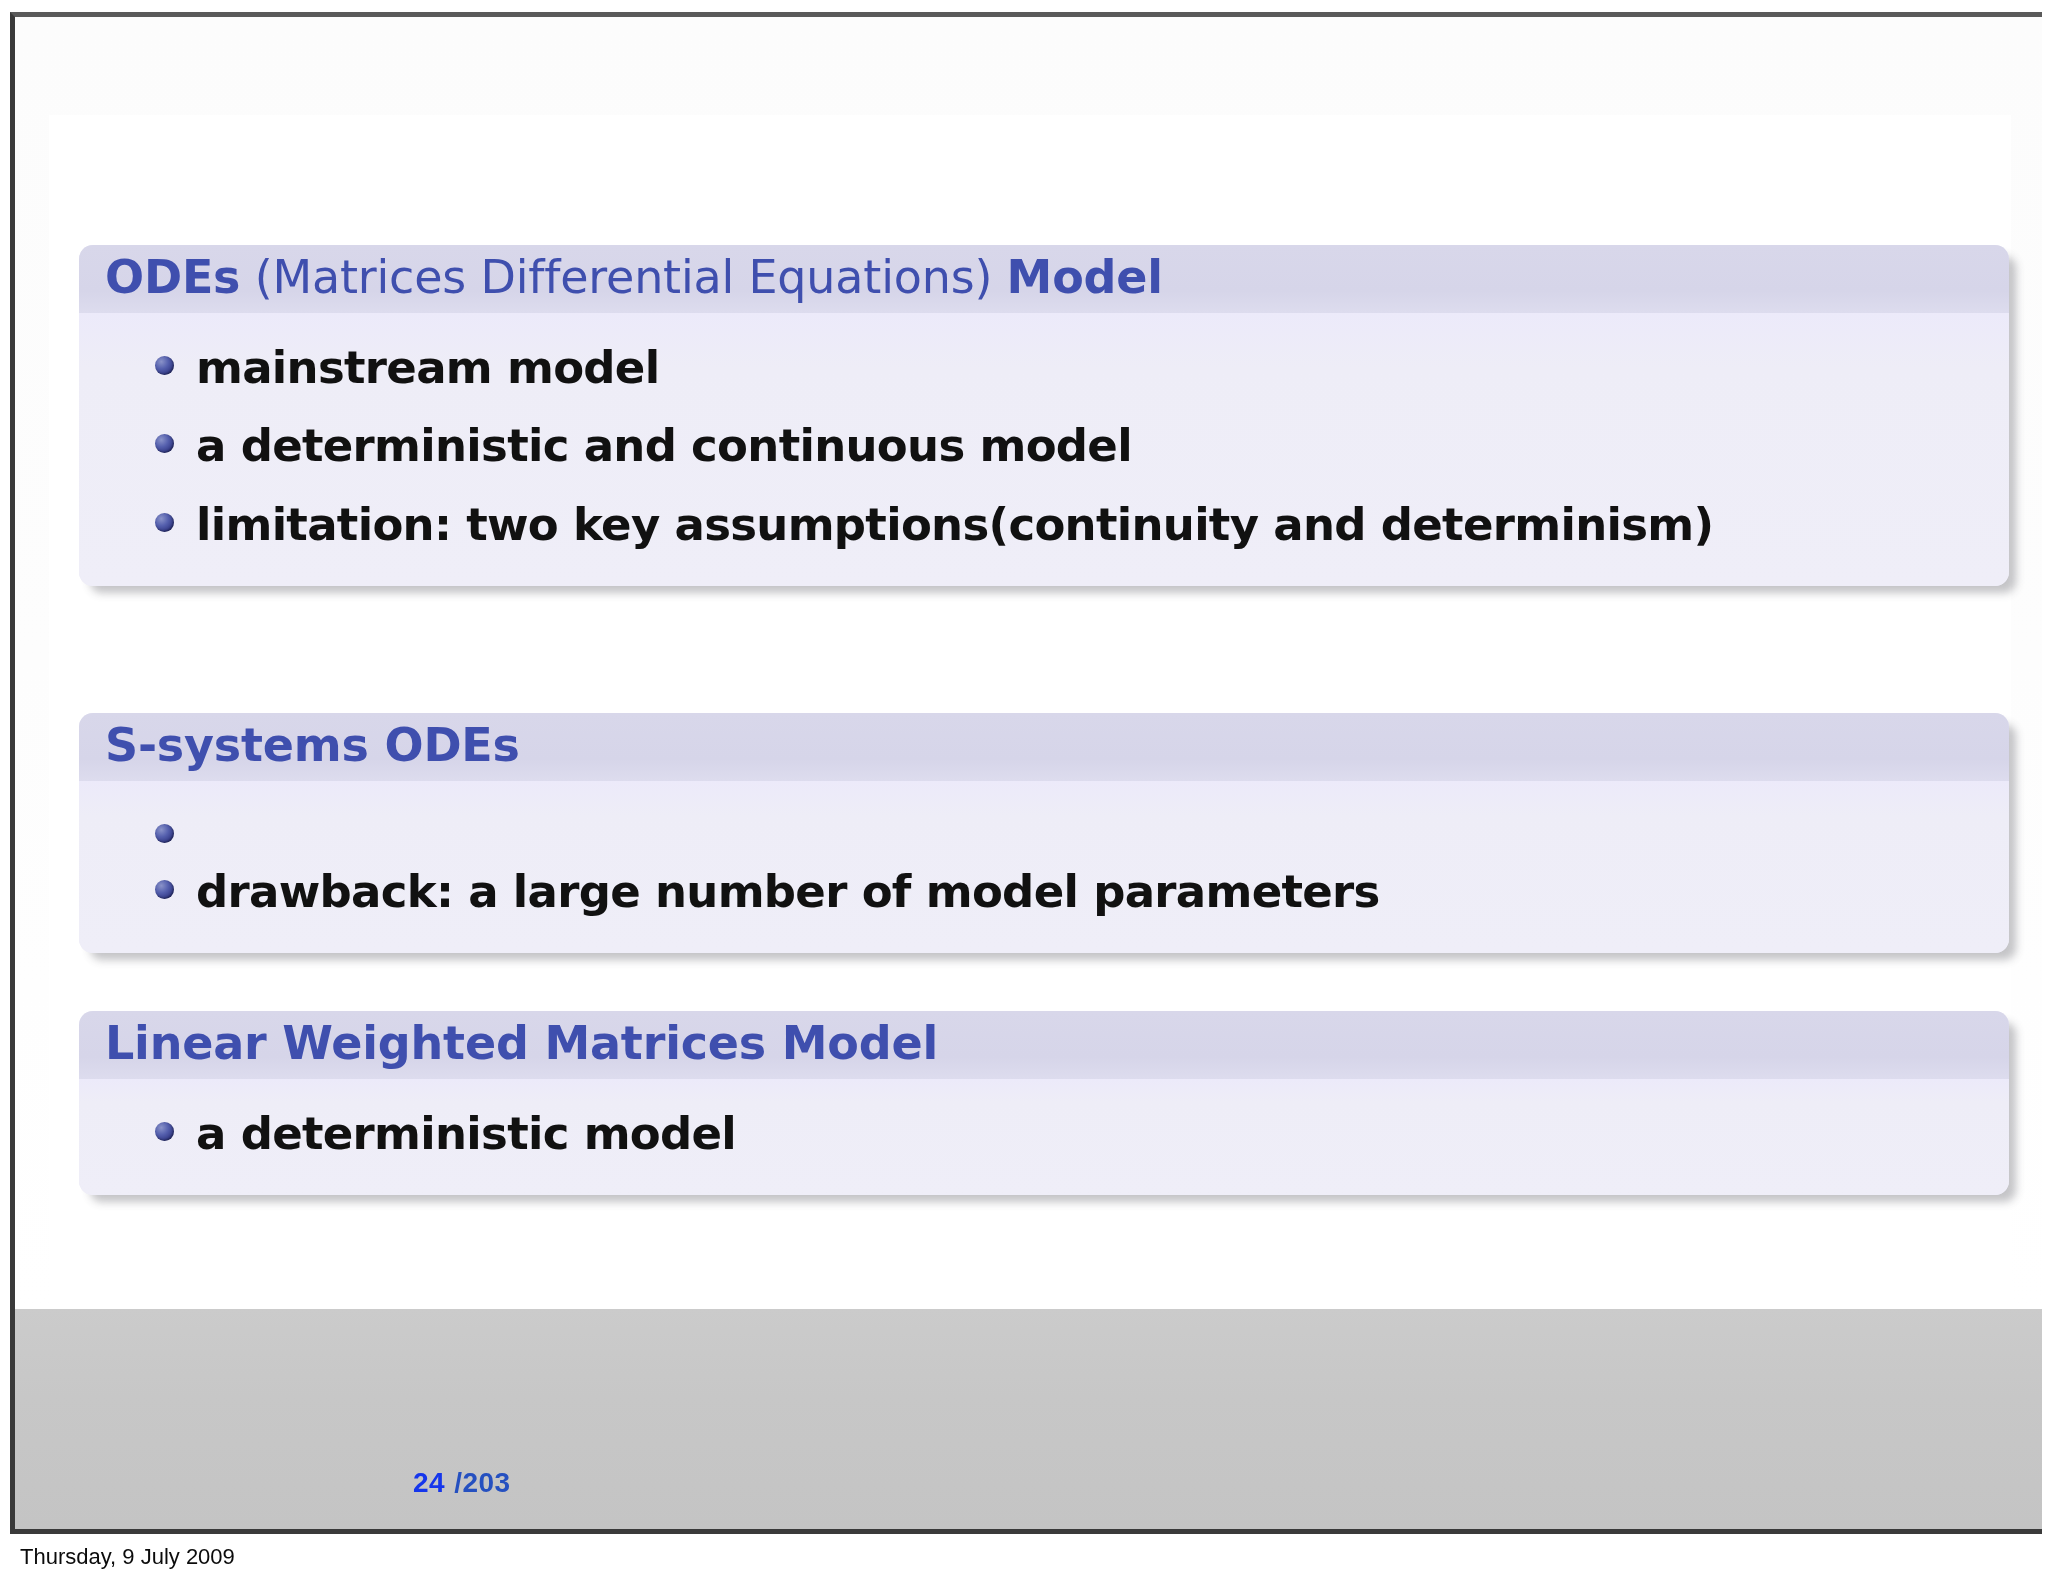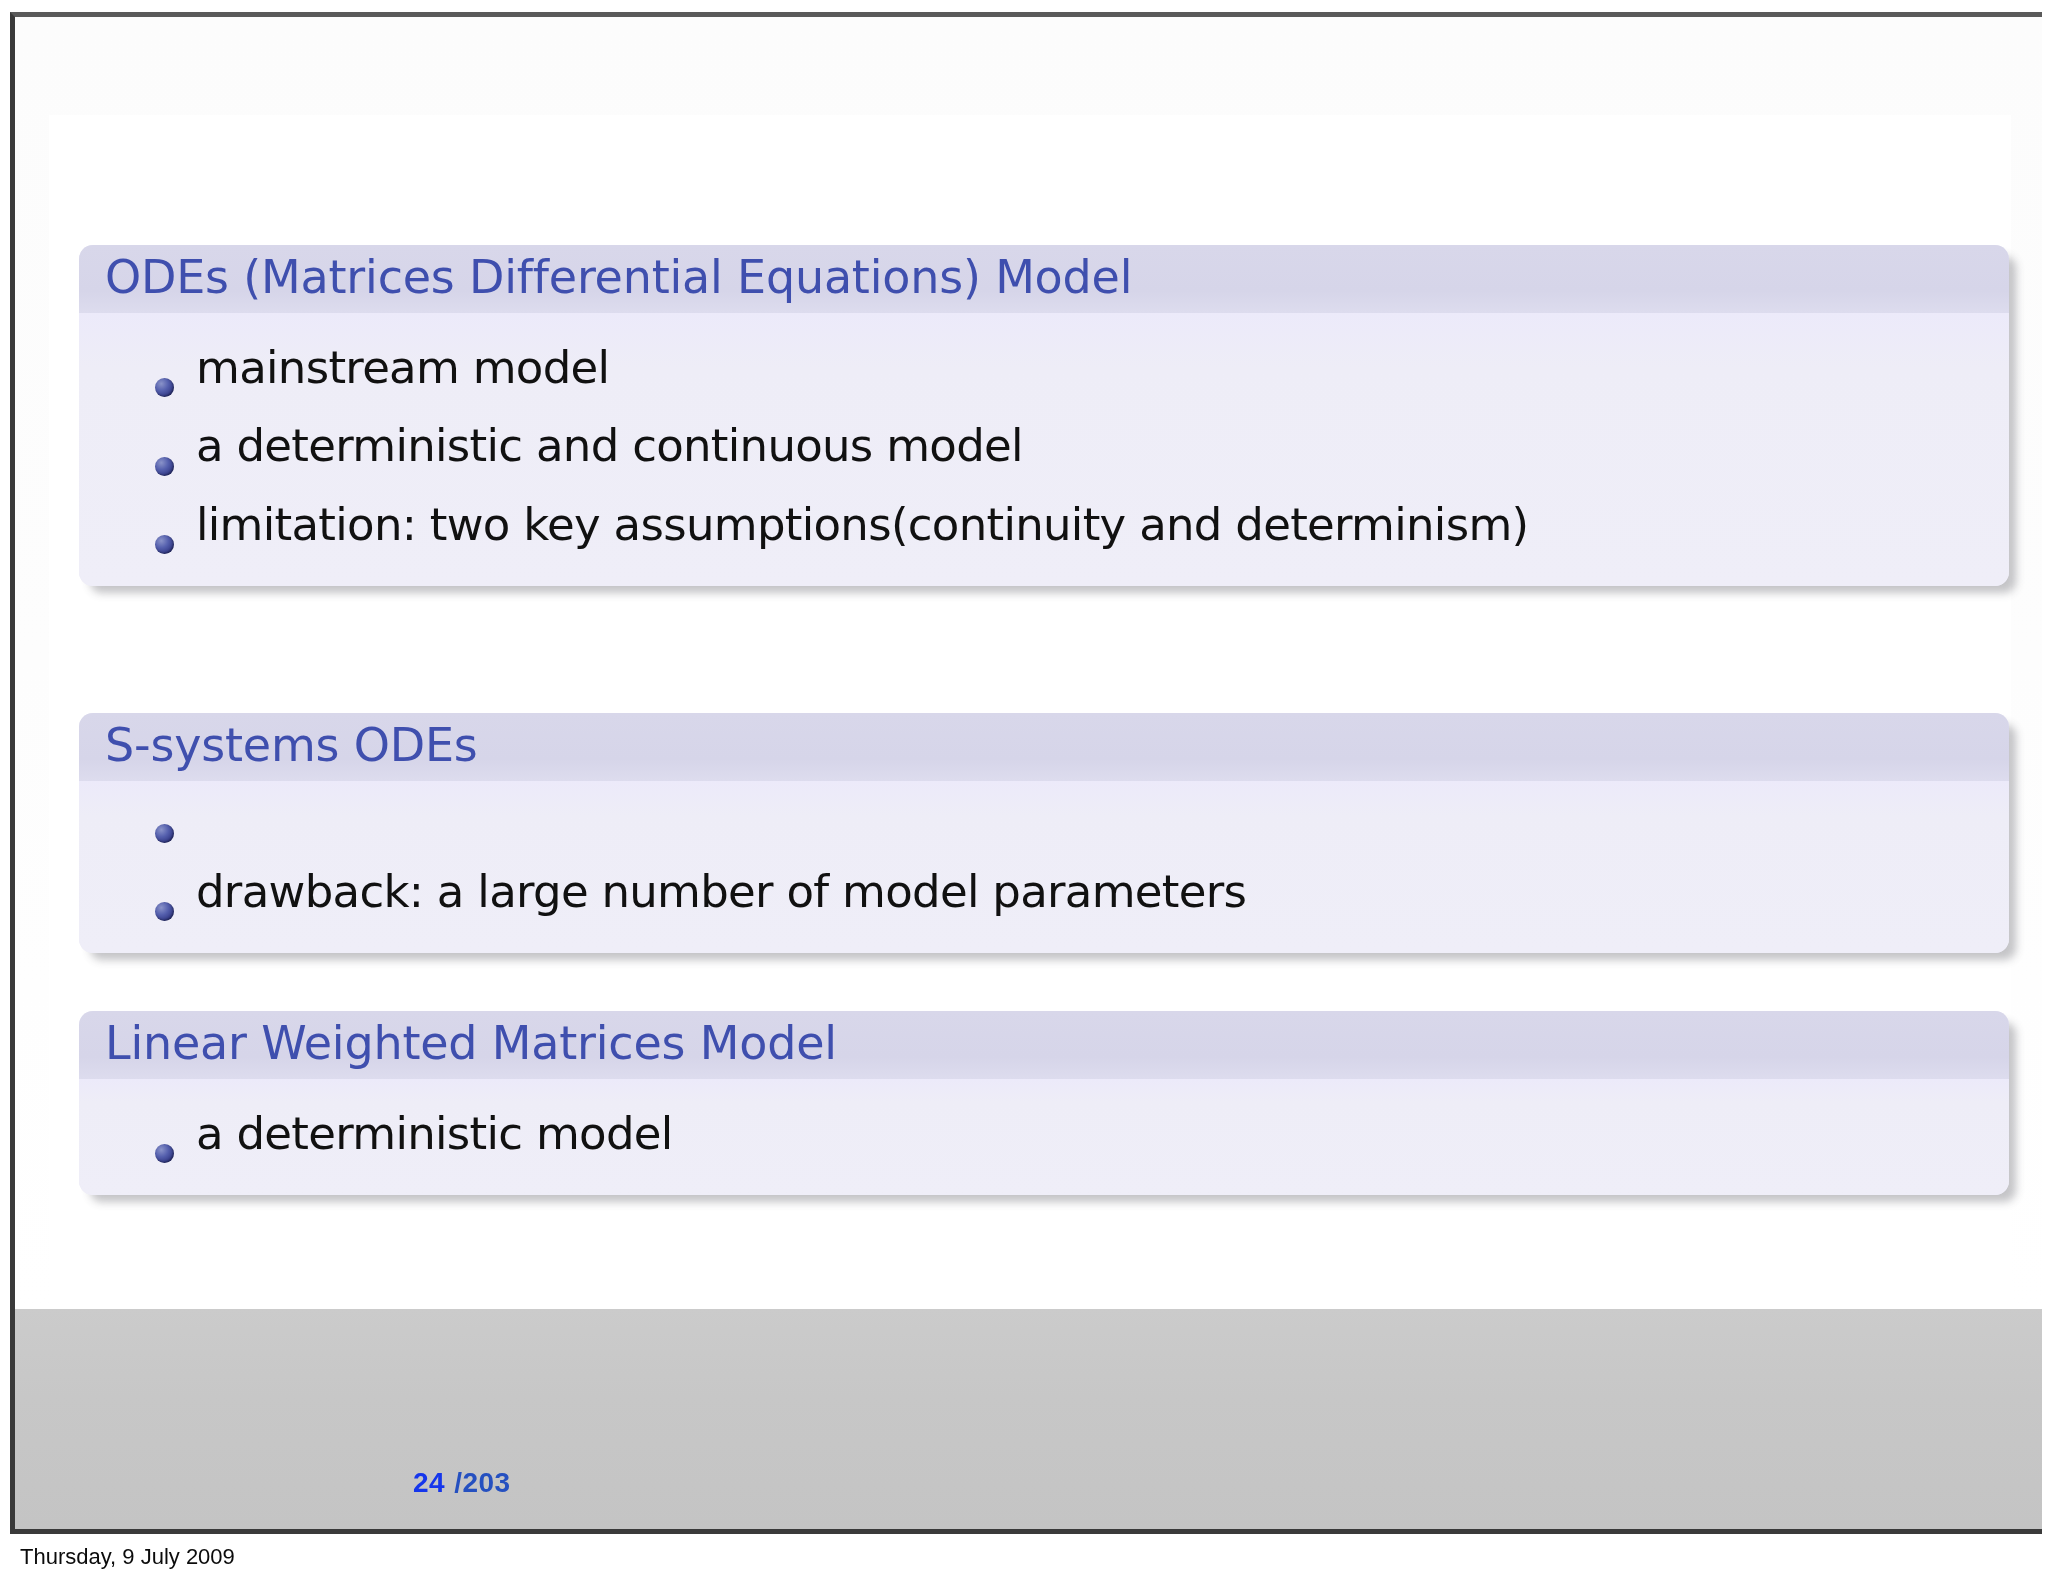--- a/index.html
+++ b/index.html
@@ -101,36 +101,37 @@
     box-sizing: border-box;
   }
   .block-title {
     font-family: "DejaVu Sans", sans-serif;
     font-size: 46px;
     line-height: 1.08;
     color: #3f4fae;
     white-space: nowrap;
     letter-spacing: -0.2px;
   }
-  .block-title .b { font-weight: normal; }
+  .block-title .b { font-weight: bold; }
   .block-title .n { font-weight: normal; }
 
   .block-body {
     background: linear-gradient(180deg, #eceafa 0%, #eeedf7 20%, #efeef8 100%);
     border-radius: 0 0 14px 14px;
     padding: 16px 20px 22px 20px;
     box-sizing: border-box;
   }
 
   
   .bullet-item {
     display: flex;
-    align-items: flex-end;
+    align-items: flex-start;
     margin: 0 0 0 0;
     padding: 10px 0 10px 0;
+    font-weight: bold;
   }
   .bullet-glyph {
     flex: 0 0 auto;
     width: 19px;
     height: 19px;
     margin: 17px 22px 0 56px;
     border-radius: 50%;
     background:
       radial-gradient(circle at 33% 30%, #8a93c9 0%, #5560ae 38%, #2e3480 78%, #242a63 100%);
     box-shadow: inset -1px -1px 2px rgba(0,0,0,0.35);

